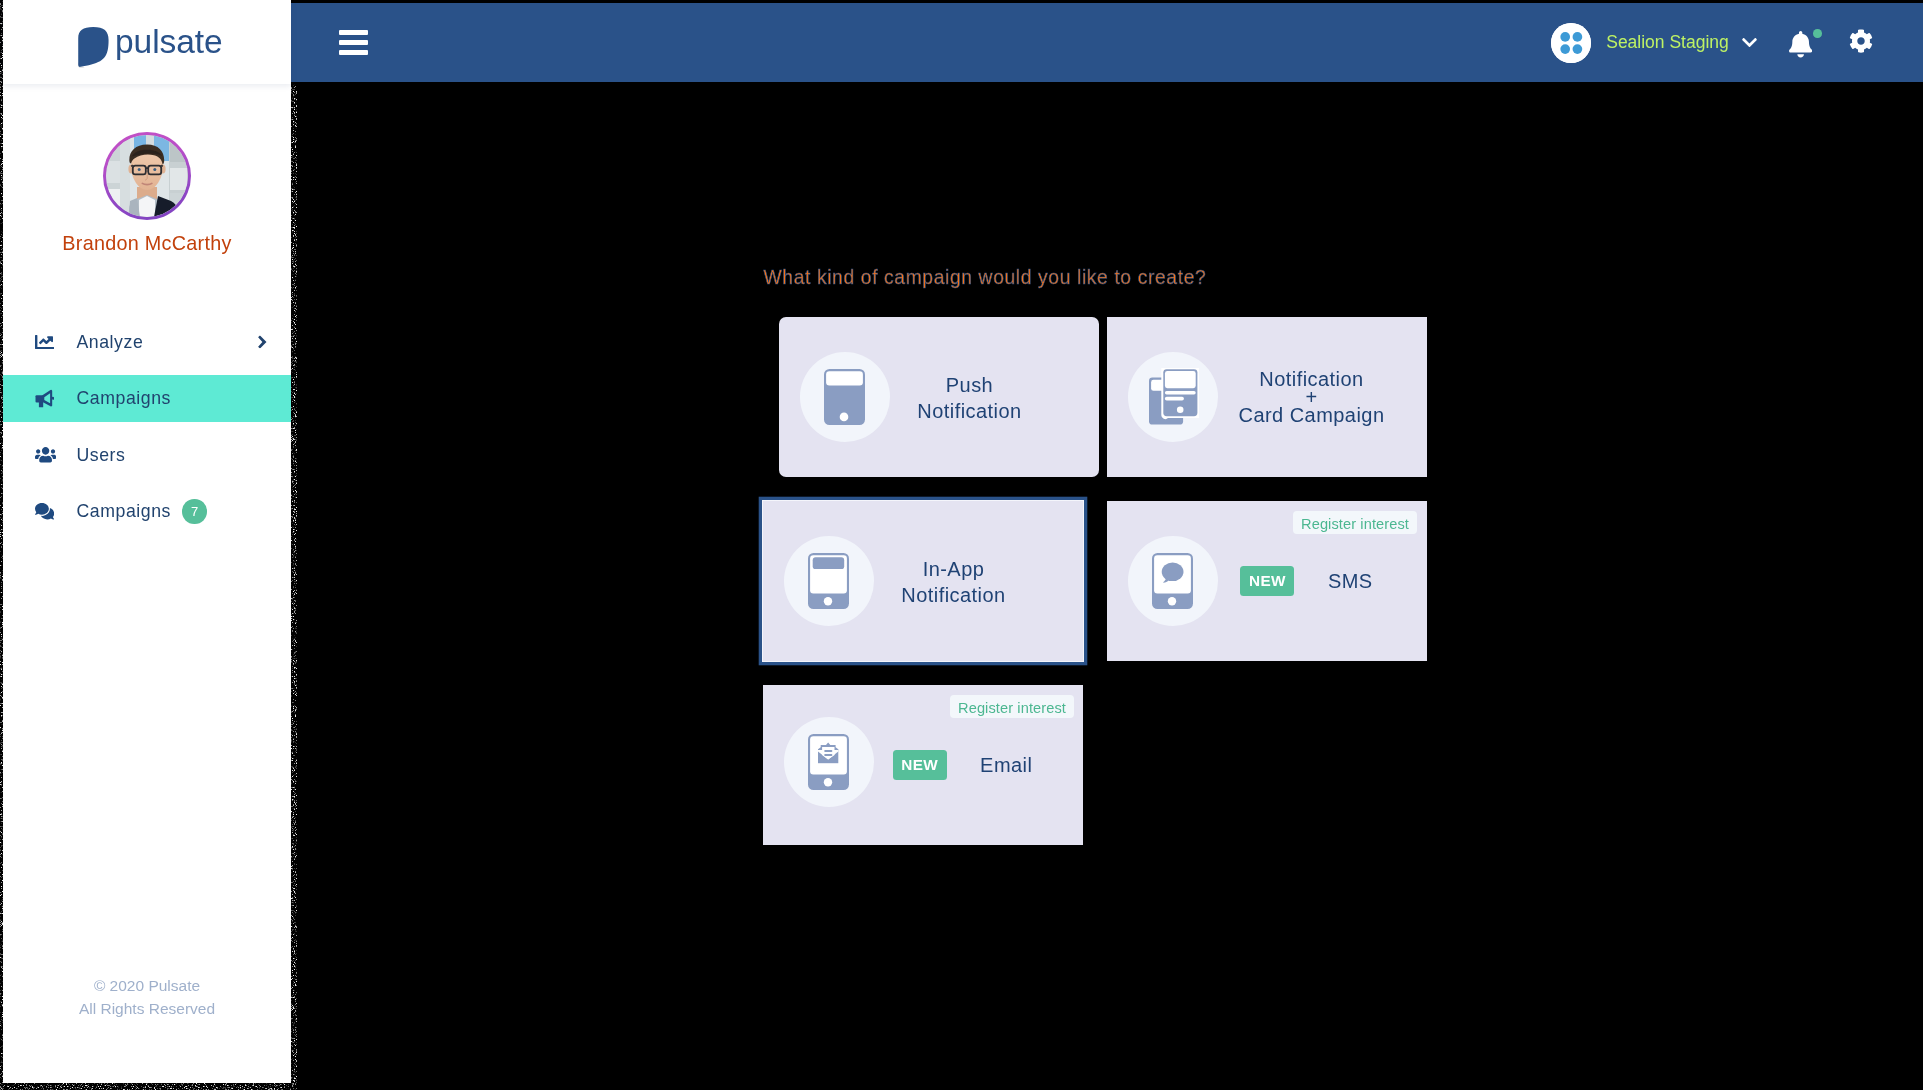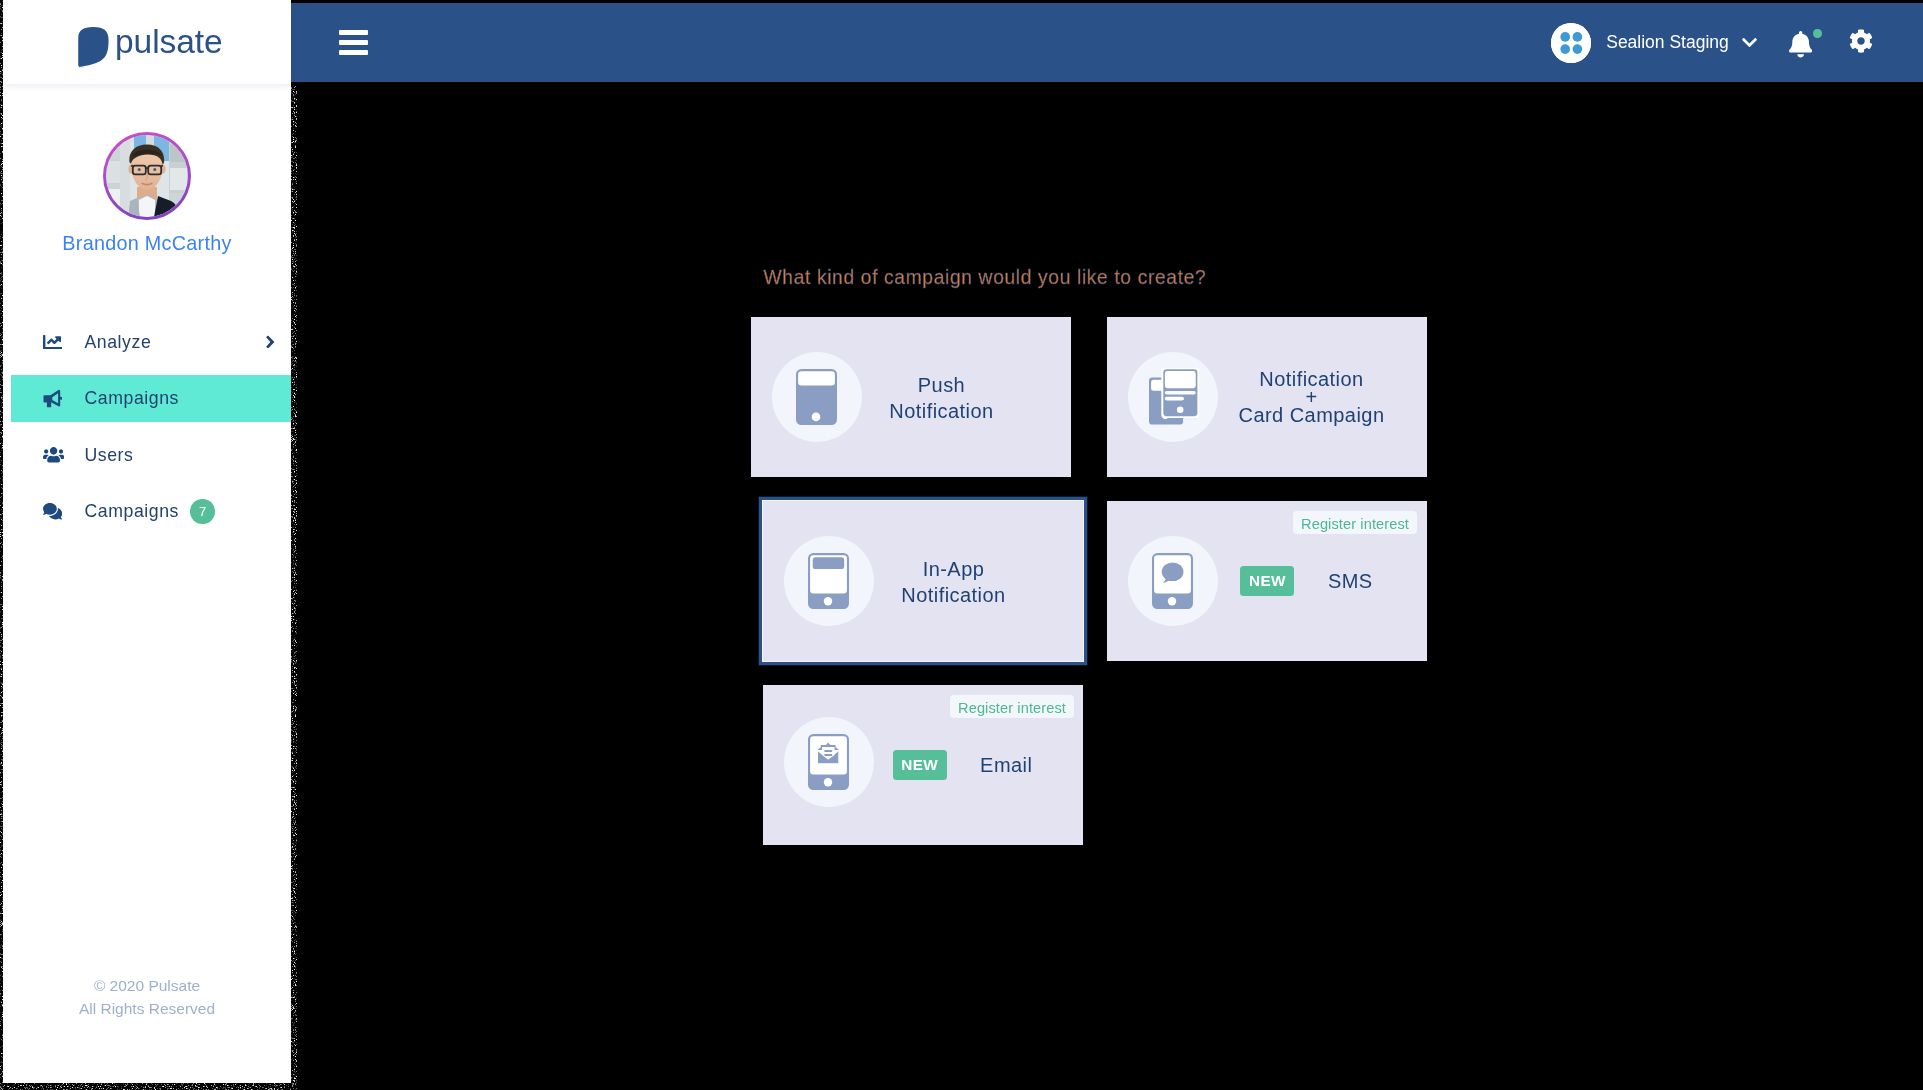--- a/index.html
+++ b/index.html
@@ -20,44 +20,44 @@
   .edge-noise{position:absolute;z-index:9;pointer-events:none;opacity:.92;}
   #edge-left{left:0;top:0;width:3px;height:1090px;}
   #edge-right{left:291px;top:84px;width:6px;height:999px;}
   #edge-bottom{left:0;top:1083px;width:297px;height:7px;}
 
   #profile{position:absolute;left:0;right:0;top:48px;display:flex;flex-direction:column;align-items:center;}
   #avatar{width:88px;height:88px;border-radius:50%;position:relative;
           background:linear-gradient(168deg,#c44fc5 0%,#b94fc8 30%,#9548c6 65%,#7c42c0 100%);
           padding:3px;box-sizing:border-box;}
   #avatar-inner{width:100%;height:100%;border-radius:50%;overflow:hidden;position:relative;background:#cfd6da;}
-  #user-name{margin-top:12px;font-size:19.8px;color:#3b82f6;letter-spacing:0.28px;}
+  #user-name{margin-top:12px;font-size:19.8px;color:#c2410c;letter-spacing:0.28px;}
 
   
-  #nav{position:absolute;left:8px;right:0;top:234.5px;}
+  #nav{position:absolute;left:0;right:0;top:234.5px;}
   .nav-item{height:47px;margin-bottom:9.5px;display:flex;align-items:center;position:relative;cursor:pointer;}
   .nav-item.active{background:#5eead4;}
   .nav-ico{width:35px;margin-left:32px;display:flex;align-items:center;justify-content:flex-start;color:#1f4a80;}
   .nav-label{font-size:17.7px;color:#21436e;margin-left:6.5px;letter-spacing:0.55px;}
   .nav-chevron{position:absolute;left:255px;top:50%;transform:translateY(-50%);color:#21436e;display:flex;}
   .nav-badge{margin-left:11.5px;width:24.4px;height:24.4px;border-radius:50%;background:#56bf9a;
              color:#fff;font-size:13px;display:flex;align-items:center;justify-content:center;}
 
   #side-footer{position:absolute;left:0;right:0;top:891px;text-align:center;
                color:#9fb0cb;font-size:15.5px;line-height:22.7px;}
 
   
   #header{position:absolute;left:291px;top:3px;right:0;height:79px;background:#2a5289;
           display:flex;align-items:center;}
   #hamburger{margin-left:48px;display:flex;flex-direction:column;gap:5px;cursor:pointer;}
   #hamburger i{display:block;width:29px;height:5px;background:#fff;border-radius:1px;}
   #header-right{position:absolute;right:0;display:flex;align-items:center;}
   #ws{display:flex;align-items:center;cursor:pointer;}
   #ws-avatar{width:40px;height:40px;border-radius:50%;background:#fff;position:relative;}
-  #ws-name{margin-left:15.5px;font-size:17.5px;color:#ffffff;}
+  #ws-name{margin-left:15.5px;font-size:17.5px;color:#bef264;}
   #ws-chev{margin-left:13px;display:flex;color:#fff;}
   #bell{margin-left:32px;position:relative;display:flex;cursor:pointer;margin-top:8px;}
   #bell-dot{position:absolute;right:-9.5px;top:-2.3px;width:8.6px;height:8.6px;border-radius:50%;background:#56bf9a;}
   #gear{margin-left:36.5px;margin-right:50.4px;display:flex;cursor:pointer;}
 
   
   #main{position:absolute;left:291px;top:82px;right:0;bottom:0;background:#000;overflow:hidden;}
   #heading{position:absolute;left:472.5px;top:185px;font-size:19.3px;color:#f97316;letter-spacing:.62px;
            white-space:nowrap;-webkit-text-stroke:0.55px #21518f;}
   .card{position:absolute;width:320px;height:160px;background:#e4e3f1;}
@@ -275,21 +275,21 @@
         </span>
       </div>
     </div>
   </div>
 
   <div id="main">
     <div id="heading">What kind of campaign would you like to create?</div>
 
     <div id="grid">
 
-      <div class="card" style="left:460px;top:235px;">
+      <div class="card" style="left:488px;top:235px;border-radius:7px;">
         <div class="card-ico">
           <svg width="41" height="56" viewBox="0 0 41 56">
             <rect x="0" y="0" width="41" height="56" rx="5.5" fill="#8a9dc2"></rect>
             <rect x="2.1" y="2.3" width="36.8" height="14.1" rx="3.2" fill="#ffffff"></rect>
             <circle cx="20" cy="47.9" r="4.3" fill="#ffffff"></circle>
           </svg>
         </div>
         <div class="card-title p1">
           <span>Push</span>
             <span>Notification</span>

